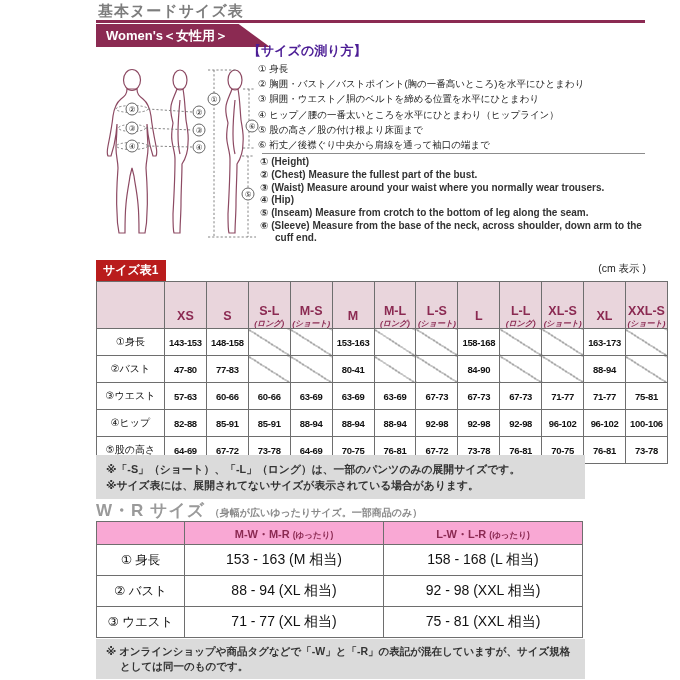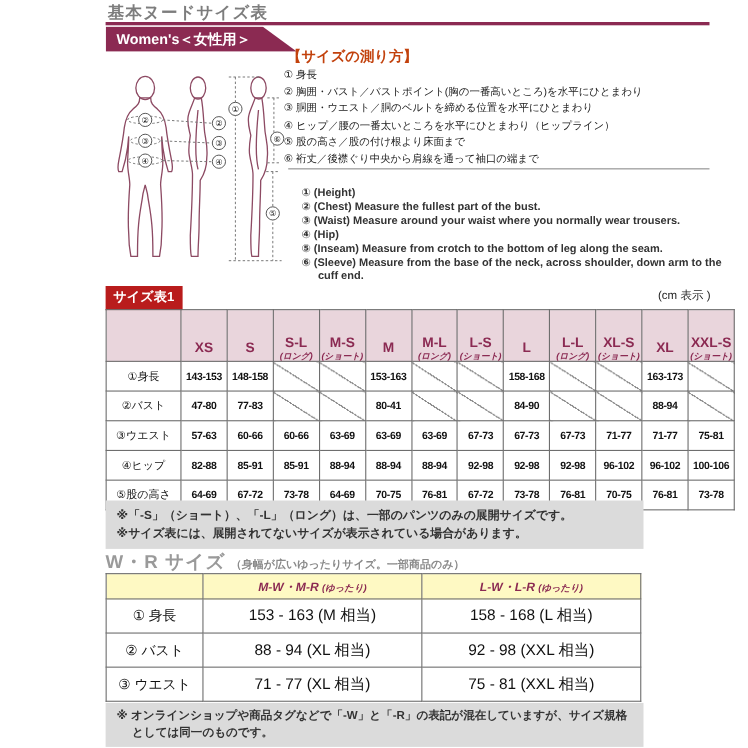--- a/index.html
+++ b/index.html
@@ -8,25 +8,25 @@
   .abs{position:absolute;}
 
   
   .page-title{left:98px;top:2px;font-size:15px;font-weight:bold;color:#7d7d7d;letter-spacing:1px;}
   .title-rule{left:96px;top:20px;width:549px;height:3px;background:#8b2a52;}
   .banner{left:96px;top:24px;width:174px;height:23px;background:#8b2a52;
           clip-path:polygon(0 0,82% 0,100% 100%,0 100%);
           color:#fff;font-weight:bold;font-size:13px;line-height:23px;padding-left:10px;box-sizing:border-box;}
 
   
-  .measure-heading{left:261px;top:42px;font-size:13px;font-weight:bold;color:#c2410c;}
+  .measure-heading{left:248px;top:42px;font-size:13px;font-weight:bold;color:#4c1d95;}
   .jp-list{left:258px;top:61px;width:410px;}
   .jp-item{font-size:9.5px;line-height:15.2px;color:#222;white-space:nowrap;}
   .list-divider{left:262px;top:153px;width:383px;border-top:1px solid #8c8c8c;height:0;}
-  .en-list{left:260px;top:170px;width:398px;margin-left:14px;}
+  .en-list{left:260px;top:156px;width:398px;}
   .en-item{font-size:10px;line-height:11.8px;color:#333;font-weight:bold;padding-left:15px;text-indent:-15px;margin-bottom:1px;}
   .cm-note{left:520px;top:262px;width:126px;text-align:right;font-size:10.5px;color:#222;}
 
   
   .badge{left:96px;top:260px;background:#b91c1c;color:#fff;font-weight:bold;font-size:12px;padding:2px 7px 3px;}
   .t1{left:96px;top:281px;width:572px;border-collapse:collapse;table-layout:fixed;}
   .t1 th,.t1 td{border:1px solid #6e6e6e;text-align:center;vertical-align:middle;padding:0;}
   .t1 thead th{background:#e9d5dc;color:#8b2a52;height:38px;}
   .t1 thead th.corner{width:67px;}
   .h-main{font-size:12.5px;font-weight:bold;line-height:13px;margin-top:23px;}
@@ -38,21 +38,21 @@
   
   .notes-box{left:96px;top:455px;width:489px;background:#dbdbdb;box-sizing:border-box;padding:6px 10px;}
   .note-line{font-size:10.8px;font-weight:bold;color:#333;line-height:16px;white-space:nowrap;}
 
   
   .wr-heading{left:96px;top:499px;}
   .wr-heading .wr-main{font-size:17px;font-weight:bold;color:#9a9a9a;letter-spacing:1px;}
   .wr-heading .wr-sub{font-size:10px;color:#8a8a8a;font-weight:bold;}
   .t2{left:96px;top:521px;width:487px;border-collapse:collapse;table-layout:fixed;}
   .t2 th,.t2 td{border:1px solid #6e6e6e;text-align:center;vertical-align:middle;padding:0;}
-  .t2 thead th{background:#fef9c3;color:#8b2a52;height:22px;font-style:italic;}
+  .t2 thead th{background:#f9a8d4;color:#8b2a52;height:22px;}
   .t2 thead th.corner{width:87px;}
   .t2 .wh-main{display:inline;font-size:11px;font-weight:bold;}
   .t2 .wh-sub{display:inline;font-size:8.5px;font-weight:bold;}
   .t2 tbody th{background:#fff;font-size:12.5px;font-weight:normal;height:30px;color:#111;}
   .t2 tbody td{height:30px;font-size:14px;color:#111;}
   .wr-note-box{left:96px;top:639px;width:489px;background:#dbdbdb;box-sizing:border-box;padding:5px 10px;}
   .wr-note{font-size:10.5px;font-weight:bold;color:#333;line-height:15px;padding-left:14px;text-indent:-14px;}
 
   .figure-svg{left:96px;top:56px;width:165px;height:215px;}
 </style>

